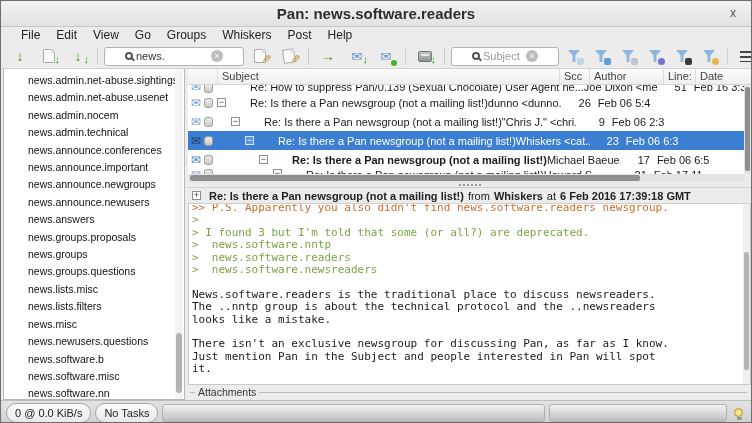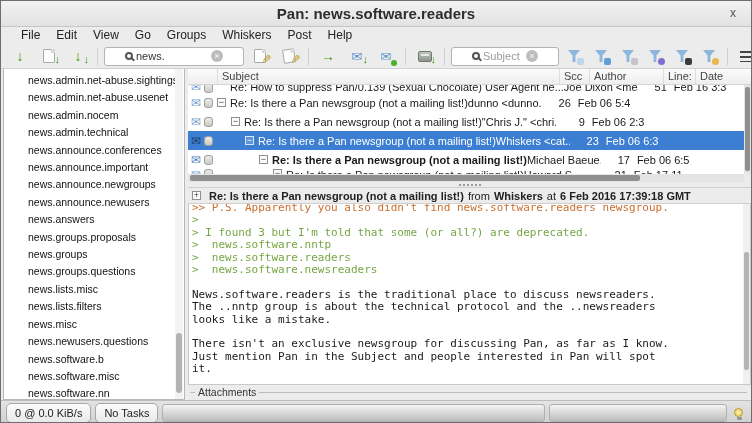--- a/index.html
+++ b/index.html
@@ -77,21 +77,21 @@
   .lrow { display:flex; align-items:center; height:19px; font-size:11px; color:#1a1a1a; overflow:hidden; }
   .lrow.partial-top { height:8px; align-items:flex-end; }
   .lrow.partial-bottom { height:5px; align-items:flex-start; }
   .lrow .cell { white-space:nowrap; overflow:hidden; flex:0 0 auto; }
   .ric-read { width:16px; text-align:center; color:#6f9dc8; font-size:12px; line-height:12px; flex:0 0 auto; }
   .db { width:9px; height:10px; border:1px solid #98a0a8; border-radius:4px / 3px;
         background:linear-gradient(#f0ede4,#cfc9bc); margin-right:4px; flex:0 0 auto; }
   .rindent { flex:0 0 auto; }
   .exp { width:9px; height:9px; border:1px solid #8f8f8f; background:#fcfcfc; color:#444;
          font-size:9px; line-height:7px; text-align:center; margin-right:4px; flex:0 0 auto; }
-  .rsubj { flex:1 1 auto; overflow:hidden; white-space:nowrap; }
+  .rsubj { flex:1 1 auto; overflow:hidden; white-space:nowrap;margin-left:20px; }
   .rauthor { width:74px; } .rlines { width:32px; text-align:right; padding-right:3px; } .rdate { width:62px; padding-left:4px; }
   .lrow.state-unread .rsubj { font-weight:bold; }
   .lrow.state-unread .ric-read { color:#4a7fc0; }
   .lrow.sel { background:#3c7fd2; color:#fff; }
   .lrow.sel .ric-read { color:#1c3a5e; }
   .lrow.sel .exp { background:#5a94dc; border-color:#d9e6f5; color:#fff; }
 
   .v-scroll { position:absolute; right:0; top:16px; width:7px; height:89px; background:#e4e4e4; }
   .v-thumb { position:absolute; left:1px; width:5px; border-radius:2px; background:#8f8f8f; }
   .h-scroll { position:absolute; left:0; top:105px; width:556px; height:8px; background:#e4e4e4; }
@@ -121,21 +121,21 @@
   
   .attach { position:absolute; left:0; top:316px; width:563px; height:15px; background:#ececec; }
   .attach .frameline { position:absolute; left:2px; right:4px; top:7px; height:1px; background:#bcbcbc; }
   .attach .framelabel { position:absolute; left:7px; top:1px; background:#ececec; padding:0 3px;
                         font-size:10.5px; color:#333; }
 
   
   .statusbar { position:absolute; left:0; top:399px; width:100%; height:24px;
                background:linear-gradient(#e3e3e3,#d0d0d0); border-top:1px solid #bdbdbd;
                display:flex; align-items:center; padding:0 5px; gap:4px; }
-  .sb-box { height:20px; border:1px solid #a6a6a6; border-radius:5px;
+  .sb-box { height:20px; border:1px solid #a6a6a6; border-radius:10px;
             background:linear-gradient(#fcfcfc,#e9e9e9); font-size:11px; color:#222;
             display:flex; align-items:center; padding:0 8px; flex:0 0 auto; }
   .sb-seg { height:18px; border:1px solid #b0b0b0; border-radius:3px;
             background:linear-gradient(#f4f4f4,#bdbdbd); flex:0 0 auto; }
   .sb-seg.grow { flex:1 1 auto; }
   .bulb { width:9px; height:9px; border-radius:50%; background:radial-gradient(#fdf3c2,#e8c23c);
           border:1px solid #b99b2e; position:relative; margin:0 3px; flex:0 0 auto; }
   .bulb::after { content:""; position:absolute; left:2px; bottom:-4px; width:5px; height:3px; background:#9a9a9a; }
 </style>
 </head>

